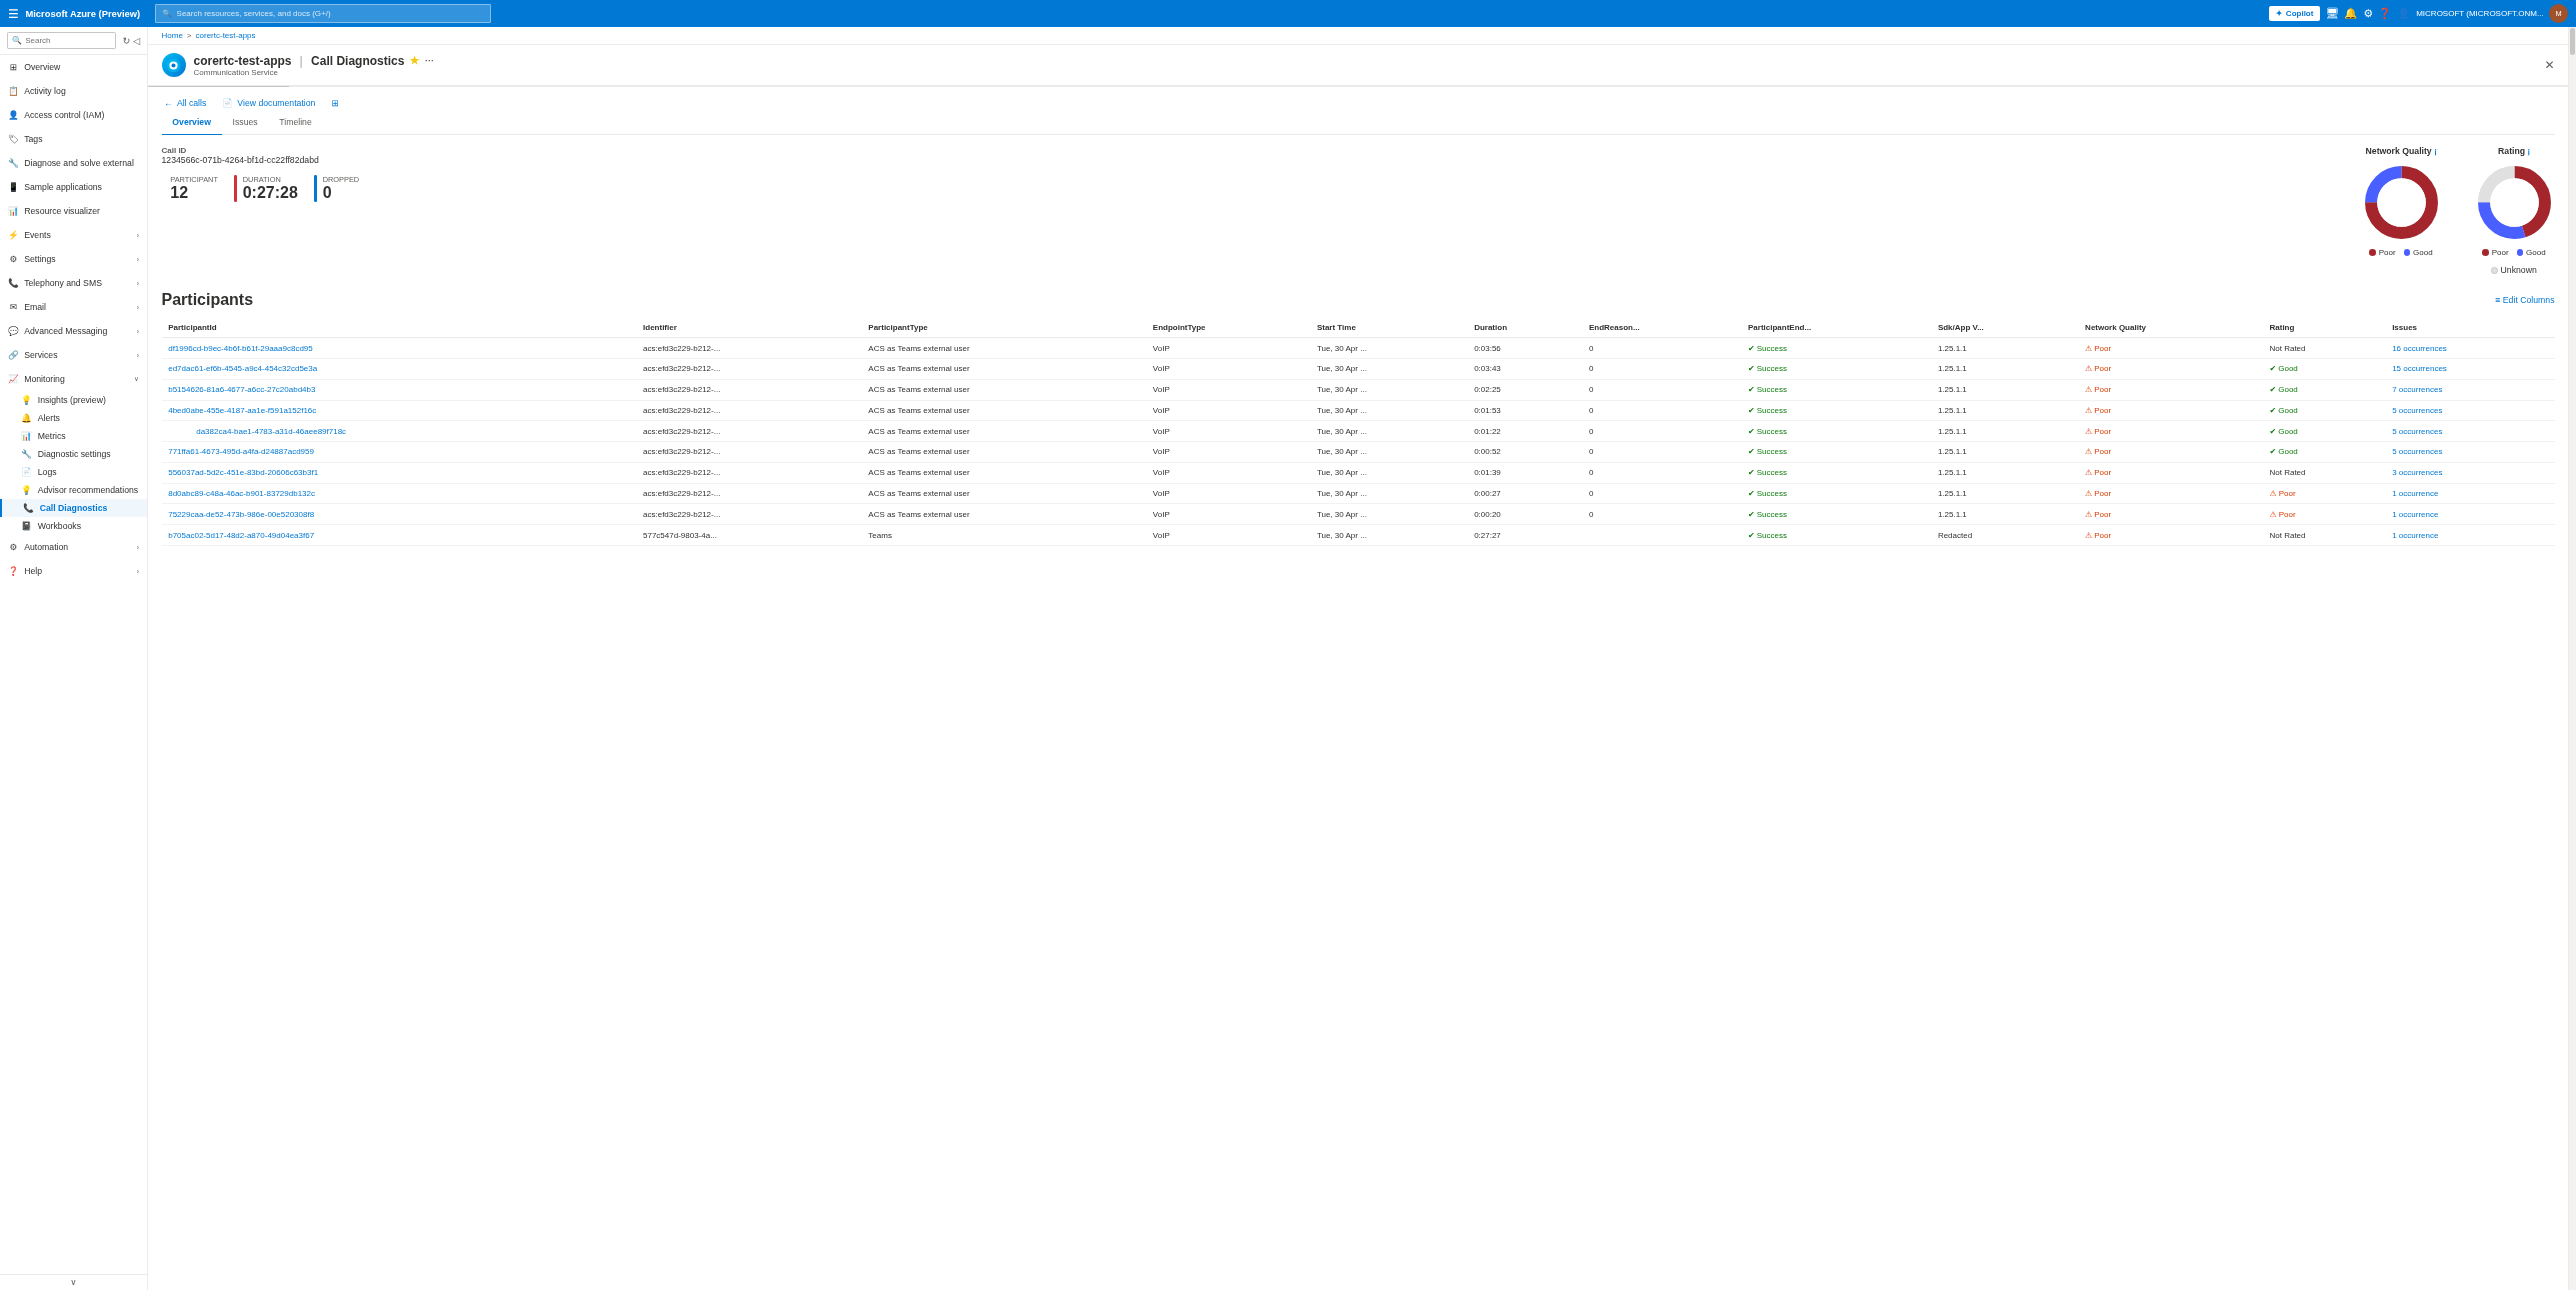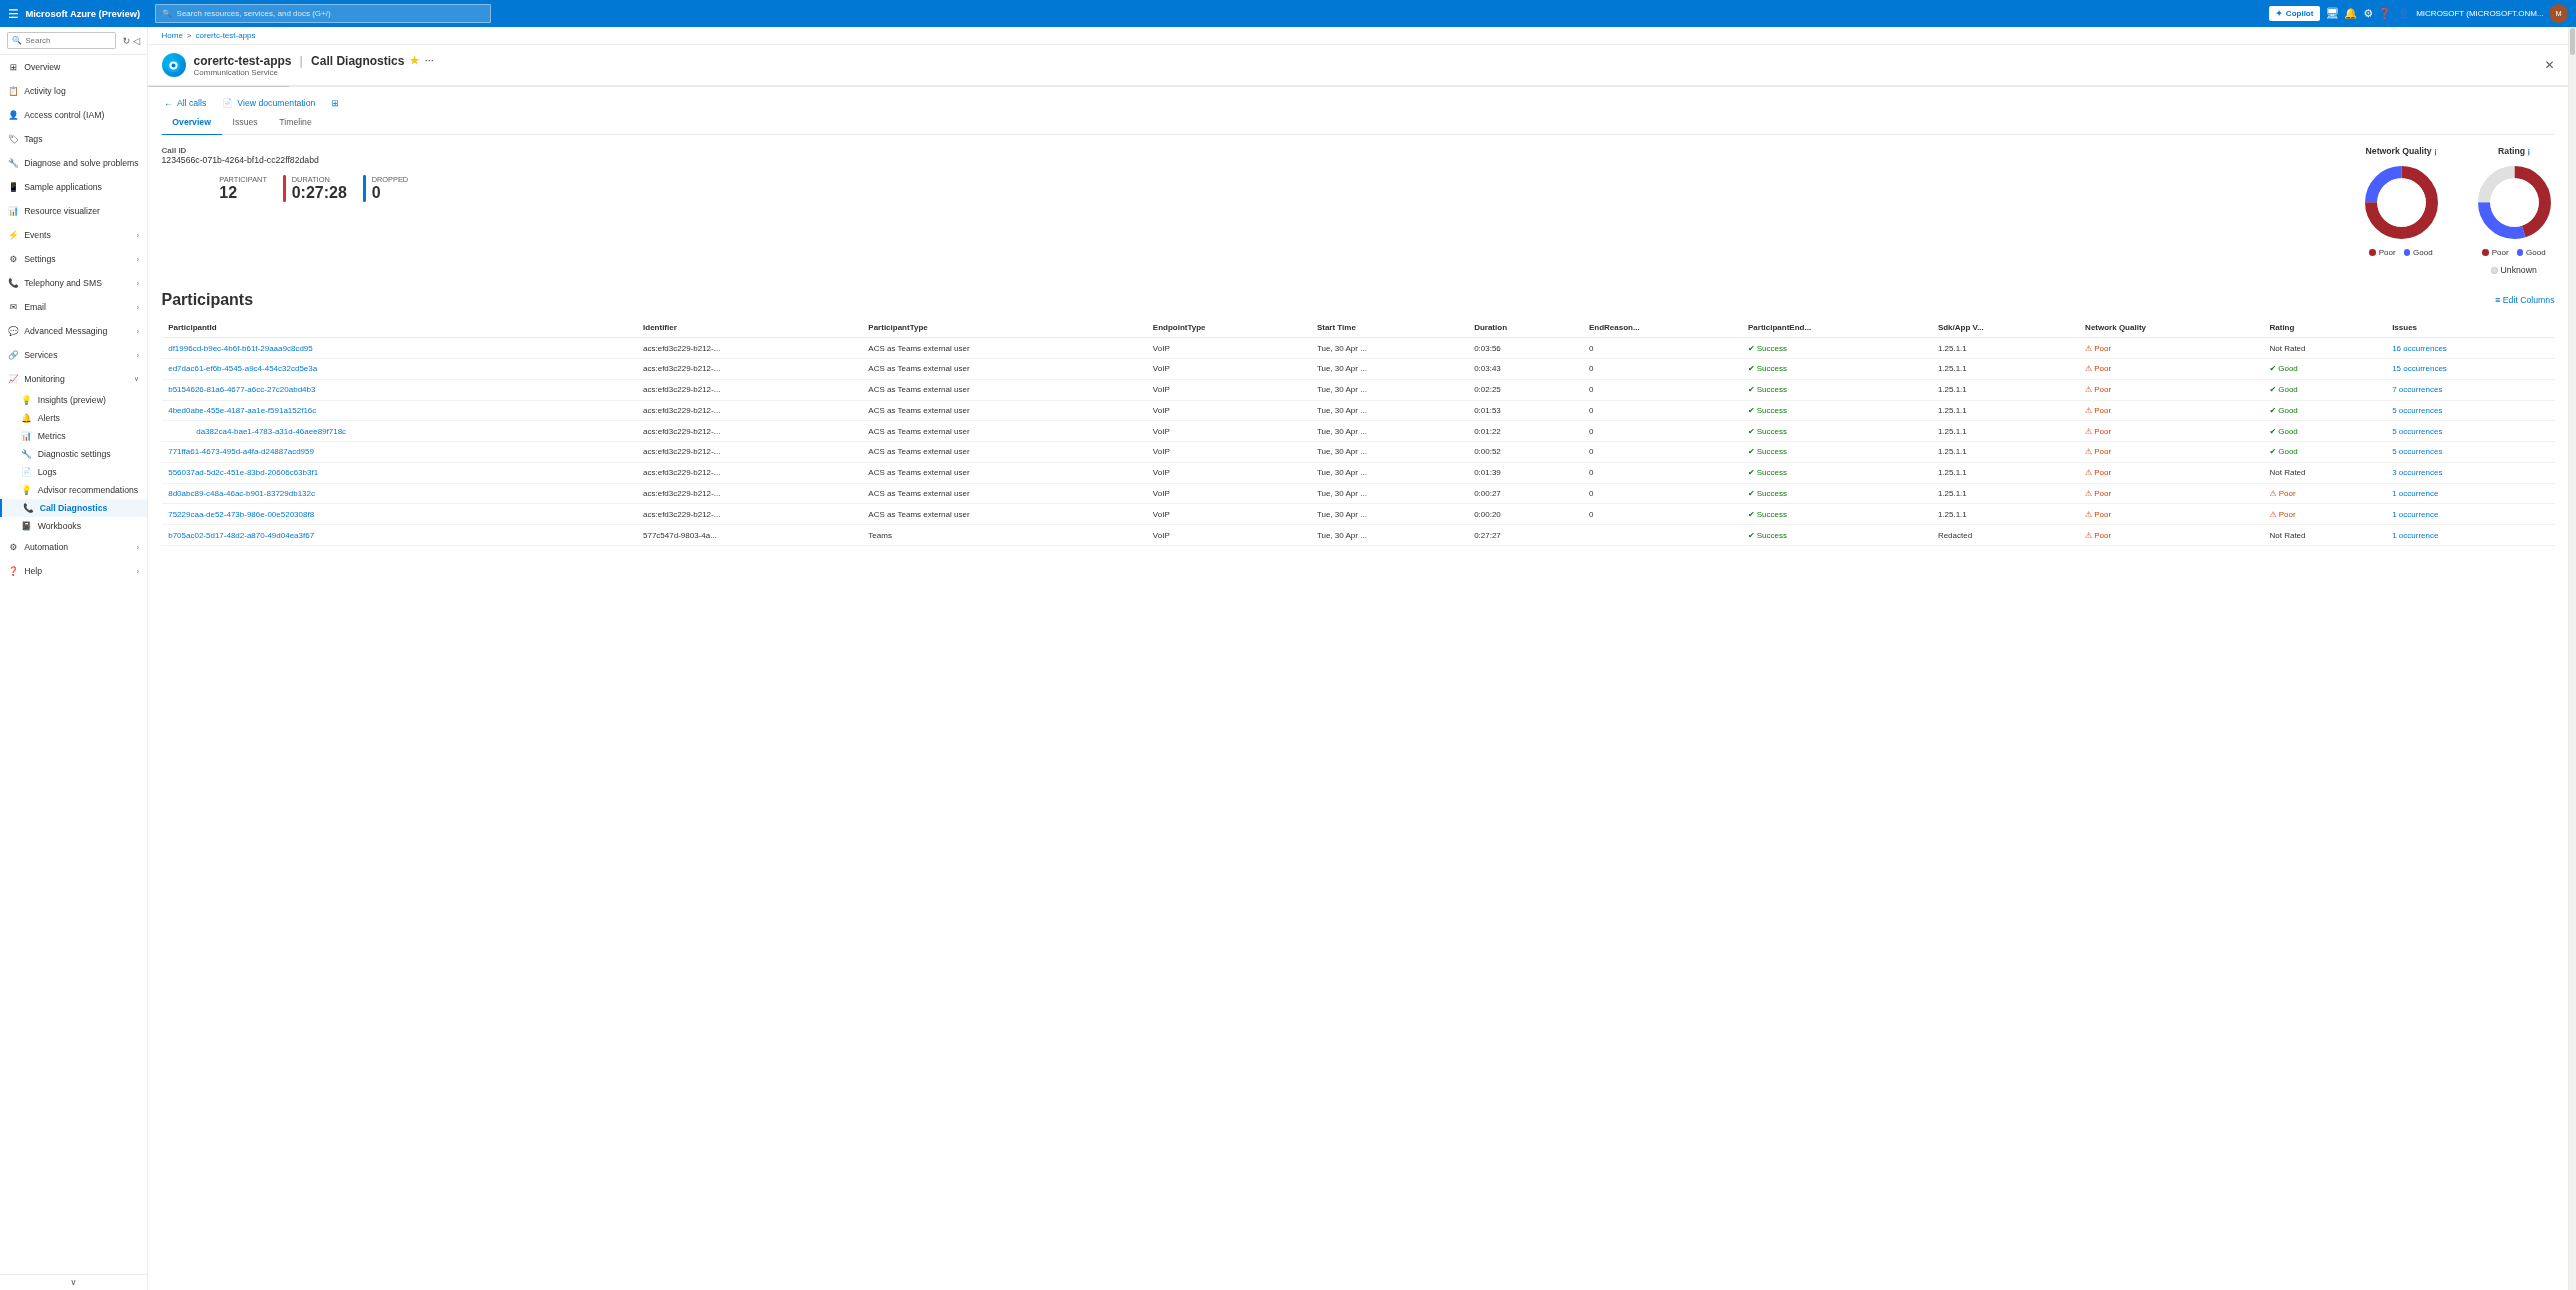--- a/index.html
+++ b/index.html
@@ -185,21 +185,21 @@
         <span>Access control (IAM)</span>
       </div>
 
       <div class="sidebar-item">
         <span class="icon">🏷</span>
         <span>Tags</span>
       </div>
 
       <div class="sidebar-item">
         <span class="icon">🔧</span>
-        <span>Diagnose and solve problems</span>
+        <span>Diagnose and solve external</span>
       </div>
 
       <div class="sidebar-item">
         <span class="icon">📱</span>
         <span>Sample applications</span>
       </div>
 
       <div class="sidebar-item">
         <span class="icon">📊</span>
         <span>Resource visualizer</span>
@@ -358,21 +358,21 @@
         <div style="flex:1;">
 
           <div style="margin-bottom:10.8px;">
             <div class="info-label">Call ID</div>
             <div class="info-value">1234566c-071b-4264-bf1d-cc22ff82dabd</div>
           </div>
 
 
 
           <div style="display:flex;gap:16px;margin-top:5.4px;">
-            <div style="display:flex;gap:8px;align-items:flex-end;margin-left:41px;">
+            <div style="display:flex;gap:0;align-items:flex-end;">
               <div style="width:3.4px;background:#0078d4;border-radius:1.3px;margin-right:5.4px;"></div>
               <div>
                 <div style="font-size:7.4px;color:#605e5c;text-transform:uppercase;">Participant</div>
                 <div style="font-size:16px;font-weight:700;">12</div>
               </div>
             </div>
             <div style="display:flex;gap:0;align-items:stretch;">
               <div style="width:3.4px;background:#d13438;border-radius:1.3px;margin-right:5.4px;"></div>
               <div>
                 <div style="font-size:7.4px;color:#605e5c;text-transform:uppercase;">Duration</div>

